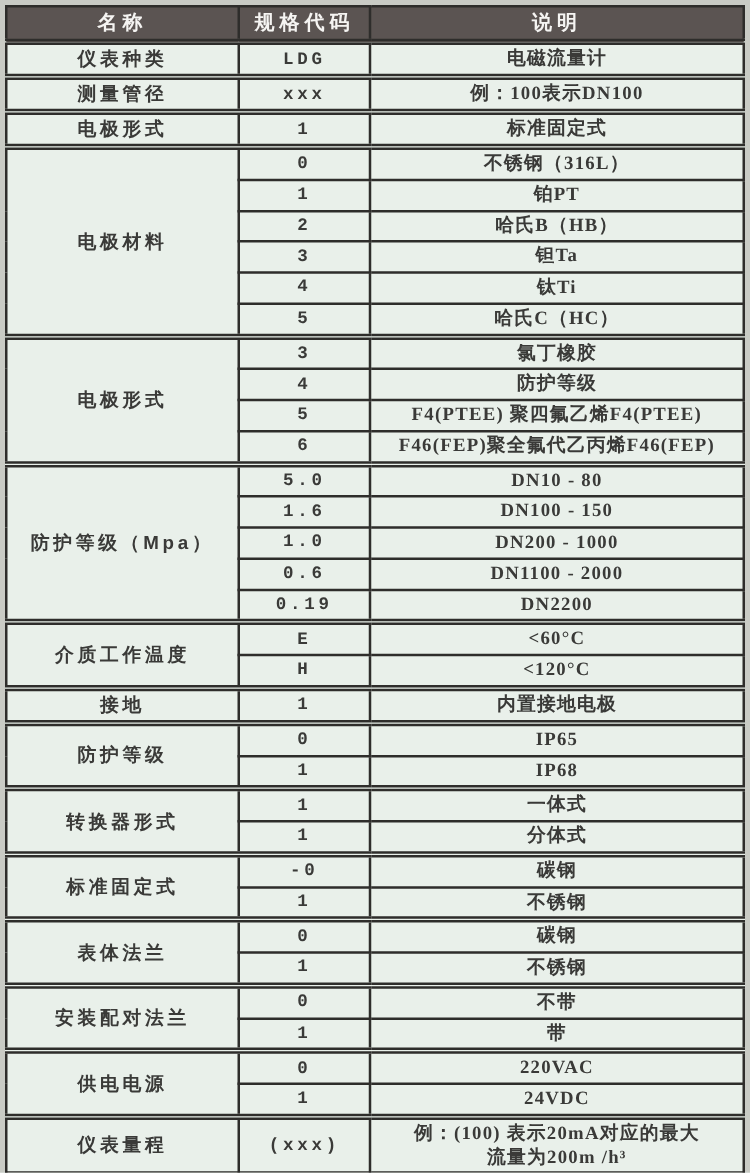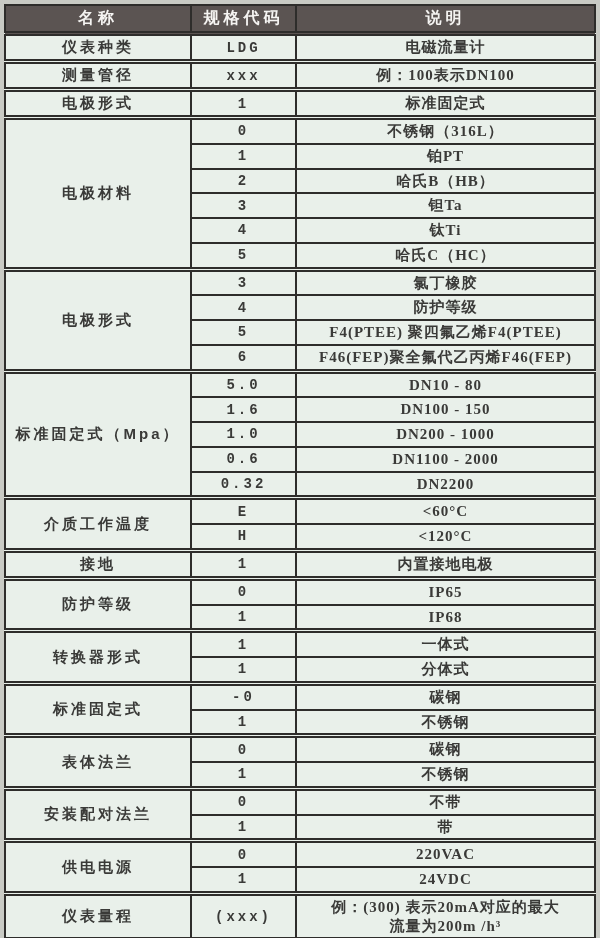--- a/index.html
+++ b/index.html
@@ -149,38 +149,38 @@
           <td class="code-cell">5</td>
           <td class="desc-cell">F4(PTEE) 聚四氟乙烯F4(PTEE)</td>
         </tr>
         <tr class="">
           <td class="code-cell">6</td>
           <td class="desc-cell">F46(FEP)聚全氟代乙丙烯F46(FEP)</td>
         </tr>
       </tbody>
       <tbody class="section">
         <tr class="first">
-          <td class="name-cell" rowspan="5">标准固定式（Mpa）</td>
+          <td class="name-cell" rowspan="5">防护等级（Mpa）</td>
           <td class="code-cell">5.0</td>
           <td class="desc-cell">DN10 - 80</td>
         </tr>
         <tr class="">
           <td class="code-cell">1.6</td>
           <td class="desc-cell">DN100 - 150</td>
         </tr>
         <tr class="">
           <td class="code-cell">1.0</td>
           <td class="desc-cell">DN200 - 1000</td>
         </tr>
         <tr class="">
           <td class="code-cell">0.6</td>
           <td class="desc-cell">DN1100 - 2000</td>
         </tr>
         <tr class="">
-          <td class="code-cell">0.32</td>
+          <td class="code-cell">0.19</td>
           <td class="desc-cell">DN2200</td>
         </tr>
       </tbody>
       <tbody class="section">
         <tr class="first">
           <td class="name-cell" rowspan="2">介质工作温度</td>
           <td class="code-cell">E</td>
           <td class="desc-cell">&lt;60°C</td>
         </tr>
         <tr class="">
@@ -258,19 +258,19 @@
         </tr>
         <tr class="">
           <td class="code-cell">1</td>
           <td class="desc-cell">24VDC</td>
         </tr>
       </tbody>
       <tbody class="section tall">
         <tr class="first only">
           <td class="name-cell" rowspan="1">仪表量程</td>
           <td class="code-cell">(xxx)</td>
-          <td class="desc-cell">例：(300) 表示20mA对应的最大
+          <td class="desc-cell">例：(100) 表示20mA对应的最大
 流量为200m /h³</td>
         </tr>
       </tbody>
     </table>
 
 </div>
 
 </body></html>

